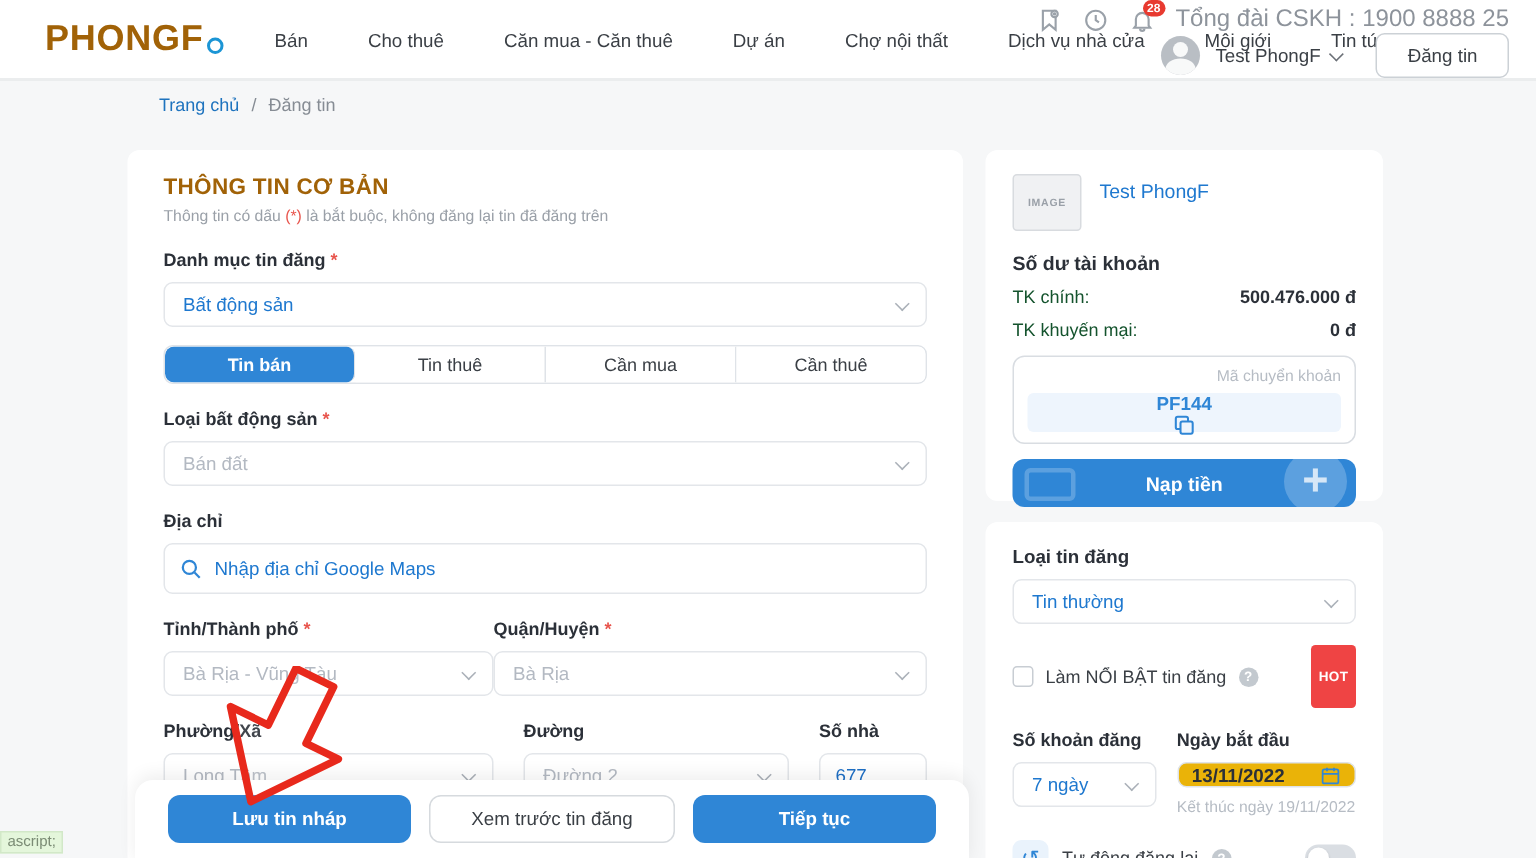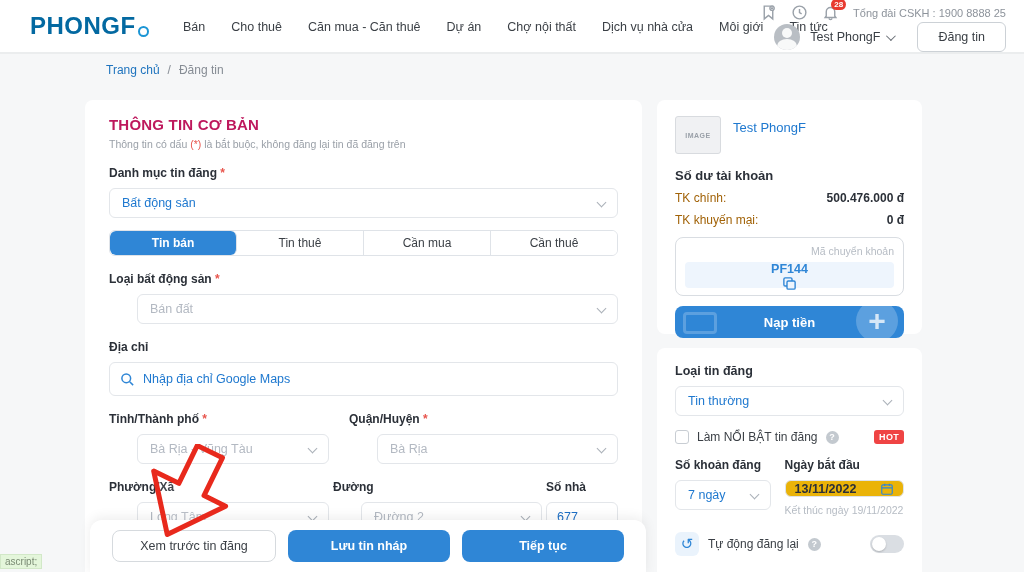--- a/index.html
+++ b/index.html
@@ -1,103 +1,103 @@
 <!DOCTYPE html>
 <html><head>
 <meta charset="utf-8">
 <style>
   * { margin:0; padding:0; box-sizing:border-box; }
   html,body { width:1024px; height:572px; overflow:hidden; }
   body { font-family:"Liberation Sans", sans-serif; background:#f6f7f8; position:relative; color:#33383f; }
 
   
   .header { position:absolute; top:0; left:0; width:1024px; height:54px; background:#fff; border-bottom:2px solid #ebedee; z-index:10; }
-  .logo { position:absolute; left:30px; top:12px; font-size:24px; font-weight:800; color:#0369a1; letter-spacing:.5px; cursor:pointer; }
+  .logo { position:absolute; left:30px; top:12px; font-size:24px; font-weight:800; color:#a16207; letter-spacing:.5px; cursor:pointer; }
   .logo .logo-f { position:relative; display:inline-block; }
   .logo .logo-f::after { content:""; position:absolute; left:2px; bottom:-3px; width:7px; height:7px; border:2px solid #1b95d5; border-radius:50%; background:#fff; }
-  .nav { position:absolute; left:183px; top:0; height:54px; display:flex; align-items:center; gap:26px; }
+  .nav { position:absolute; left:183px; top:0; height:54px; display:flex; align-items:center; gap:40px; }
   .nav span { font-size:12.5px; color:#3a3f45; cursor:pointer; white-space:nowrap; }
   .hdr-right-top { position:absolute; right:18px; top:4px; display:flex; align-items:center; gap:14px; }
   .hdr-icon { width:17px; height:17px; color:#9aa1a9; position:relative; cursor:pointer; }
   .hdr-icon svg { width:17px; height:17px; display:block; }
   .badge { position:absolute; top:-5px; right:-7px; background:#e83a30; color:#fff; font-size:8px; font-weight:bold; border-radius:7px; padding:1px 3px; min-width:13px; text-align:center; }
-  .hotline { font-size:11px; color:#8d939b; }
+  .hotline { font-size:16px; color:#8d939b; }
   .hdr-right-bot { position:absolute; right:18px; top:22px; display:flex; align-items:center; gap:10px; }
   .avatar { width:26px; height:26px; border-radius:50%; background:#b9bec4; overflow:hidden; position:relative; cursor:pointer; }
   .avatar::before { content:""; position:absolute; left:8px; top:4px; width:10px; height:10px; border-radius:50%; background:#fff; opacity:.9; }
   .avatar::after { content:""; position:absolute; left:3px; top:15px; width:20px; height:14px; border-radius:50%; background:#fff; opacity:.9; }
   .user-name { font-size:12.5px; color:#3a3f45; cursor:pointer; display:flex; align-items:center; gap:6px; }
   .caret { width:7px; height:7px; border-right:1.5px solid #6b7077; border-bottom:1.5px solid #6b7077; transform:rotate(45deg) translateY(-2px); display:inline-block; }
   .post-btn { border:1px solid #ccd1d6; background:#fff; border-radius:6px; padding:7px 20px; font-size:12.5px; color:#3a3f45; cursor:pointer; margin-left:14px; }
 
   
   .breadcrumb { position:absolute; left:106px; top:63px; font-size:12px; display:flex; gap:8px; }
   .breadcrumb .bc-home { color:#1e73be; cursor:pointer; }
   .breadcrumb .bc-sep, .breadcrumb .bc-cur { color:#868c94; }
 
   
   .card { background:#fff; border-radius:8px; position:absolute; }
   .main-card { left:85px; top:100px; width:557px; height:520px; padding:16px 24px; }
   .side-card1 { left:657px; top:100px; width:265px; height:234px; padding:16px 18px; }
   .side-card2 { left:657px; top:348px; width:265px; height:260px; padding:16px 18px; }
 
   
-  .form-title { color:#be185d; font-size:15px; font-weight:bold; letter-spacing:.2px; }
+  .form-title { color:#a16207; font-size:15px; font-weight:bold; letter-spacing:.2px; }
   .form-sub { font-size:10.5px; color:#9aa0a8; margin-top:5px; }
   .form-sub .star { color:#e8554d; }
   .f-label { font-size:12px; font-weight:bold; color:#2b3038; margin-top:16px; }
   .req { color:#e8554d; }
   .sel { margin-top:8px; height:30px; border:1px solid #e3e6ea; border-radius:6px; display:flex; align-items:center; padding:0 12px; font-size:12.5px; background:#fff; cursor:pointer; position:relative; }
   .sel .sel-caret { position:absolute; right:12px; top:10px; width:7px; height:7px; border-right:1.5px solid #aab0b8; border-bottom:1.5px solid #aab0b8; transform:rotate(45deg); }
   .sel.blue { color:#1e78cf; }
-  .sel.muted { color:#b3b9c2;margin-left:28px; }
+  .sel.muted { color:#b3b9c2; }
   .tabs { margin-top:12px; display:flex; border:1px solid #dfe3e8; border-radius:6px; overflow:hidden; height:26px; }
   .tab { flex:1; display:flex; align-items:center; justify-content:center; font-size:12px; color:#3a3f45; border-right:1px solid #dfe3e8; cursor:pointer; background:#fff; }
   .tab:last-child { border-right:none; }
   .tab.active { background:#2f86d6; color:#fff; font-weight:bold; border-radius:6px; }
   .search-box { margin-top:8px; height:30px; border:1px solid #e3e6ea; border-radius:6px; display:flex; align-items:center; padding:16px 10px; gap:8px; }
   .search-box input { border:none; outline:none; flex:1; font-size:12.5px; color:#1e78cf; font-family:"Liberation Sans",sans-serif; }
   .search-box input::placeholder { color:#1e78cf; opacity:1; }
-  .grid2 { display:grid; grid-template-columns:220px 1fr; column-gap:20px; }
-  .grid3 { display:grid; grid-template-columns:220px 1fr 72px; column-gap:4px; }
+  .grid2 { display:grid; grid-template-columns:220px 1fr; }
+  .grid3 { display:grid; grid-template-columns:220px 1fr 72px; column-gap:20px; }
   .txt-input { margin-top:8px; height:30px; border:1px solid #e3e6ea; border-radius:6px; padding:0 10px; font-size:12.5px; color:#1e6fc5; width:100%; outline:none; font-family:"Liberation Sans",sans-serif; }
 
   
   .footer-bar { position:absolute; left:90px; top:520px; width:556px; height:56px; background:#fff; border-radius:12px 12px 0 0; box-shadow:0 -3px 12px rgba(0,0,0,.07); display:flex; gap:12px; padding:10px 22px; z-index:5; }
   .btn { flex:1; height:32px; border-radius:8px; font-size:12.5px; font-weight:bold; cursor:pointer; border:none; font-family:"Liberation Sans",sans-serif; }
   .btn.primary { background:#2f86d6; color:#fff; }
   .btn.outline { background:#fff; border:1px solid #d6dade; color:#3a3f45; font-weight:normal; }
 
   
   .arrow-annot { position:absolute; left:122px; top:444px; width:130px; height:100px; z-index:6; pointer-events:none; }
 
   
   .acct-top { display:flex; align-items:flex-start; gap:12px; }
   .img-ph { width:46px; height:38px; background:#f0f1f3; border:1px solid #d8dbdf; border-radius:3px; display:flex; align-items:center; justify-content:center; font-size:7px; font-weight:bold; color:#9aa0a8; letter-spacing:.5px; }
   .acct-name { color:#1e78cf; font-size:13px; margin-top:4px; cursor:pointer; }
   .balance-title { font-size:13px; font-weight:bold; color:#2b3038; margin-top:14px; }
   .bal-row { display:flex; justify-content:space-between; margin-top:8px; font-size:12px; }
-  .bal-row .bl { color:#a16207; }
+  .bal-row .bl { color:#14532d; }
   .bal-row .bv { color:#2b3038; font-weight:bold; }
   .code-box { margin-top:10px; border:1px solid #d9dde2; border-radius:8px; padding:7px 9px; }
   .code-label { font-size:10.5px; color:#b6bcc4;text-align:right; }
   .code-row { margin-top:5px; background:#eef5fd; border-radius:4px; height:26px; display:flex; align-items:center; justify-content:space-between; padding:0 8px;flex-direction:column; }
   .code-val { color:#2f86d6; font-size:12.5px; font-weight:bold; }
   .copy-ic { cursor:pointer; display:flex; }
   .topup-btn { margin-top:10px; width:100%; height:32px; background:#2f86d6; border:none; border-radius:8px; color:#fff; font-size:13px; font-weight:bold; position:relative; overflow:hidden; cursor:pointer; font-family:"Liberation Sans",sans-serif; }
   .topup-card-deco { position:absolute; left:8px; top:6px; width:34px; height:22px; border:3px solid rgba(255,255,255,.22); border-radius:4px; }
   .topup-plus-deco { position:absolute; right:6px; top:-6px; width:42px; height:42px; border-radius:50%; background:rgba(255,255,255,.22); color:rgba(255,255,255,.75); font-size:30px; font-weight:bold; display:flex; align-items:center; justify-content:center; }
 
   
   .side-title { font-size:12.5px; font-weight:bold; color:#2b3038; }
   .chk-row { display:flex; align-items:center; gap:8px; margin-top:14px; }
   .chk { width:14px; height:14px; border:1px solid #c8cdd3; border-radius:3px; background:#fff; cursor:pointer; flex:none; }
   .chk-label { font-size:12px; color:#3a3f45; }
   .q-ic { width:13px; height:13px; border-radius:50%; background:#c3c9cf; color:#fff; font-size:9px; font-weight:bold; display:inline-flex; align-items:center; justify-content:center; flex:none; }
-  .hot-badge { margin-left:auto; background:#ef4444; color:#fff; font-size:9px; font-weight:bold; border-radius:3px; padding:2px 5px; letter-spacing:.3px; }
+  .hot-badge { margin-left:auto; background:#ef4444; color:#fff; font-size:9px; font-weight:bold; border-radius:3px; padding:16px 5px; letter-spacing:.3px; }
   .dates-grid { display:grid; grid-template-columns:1fr 1.25fr; column-gap:14px; margin-top:14px; }
   .dg-label { font-size:12px; font-weight:bold; color:#2b3038; }
   .date-box { margin-top:8px; height:17px; border:1px solid #dfe3e8; border-radius:6px; background:#eab308; display:flex; align-items:center; justify-content:space-between; padding:0 9px; cursor:pointer; }
   .date-val { font-size:12.5px; font-weight:bold; color:#2b3038; }
   .end-note { font-size:10.5px; color:#b6bcc4; margin-top:7px; }
   .auto-row { display:flex; align-items:center; gap:9px; margin-top:16px; }
   .refresh-chip { width:24px; height:24px; background:#eaf3fc; border-radius:6px; color:#2f86d6; font-size:15px; display:flex; align-items:center; justify-content:center; }
   .auto-label { font-size:12px; color:#3a3f45; }
   .toggle { margin-left:auto; width:34px; height:18px; background:#dadee3; border-radius:9px; position:relative; cursor:pointer; }
   .toggle::after { content:""; position:absolute; left:2px; top:2px; width:14px; height:14px; background:#fff; border-radius:50%; box-shadow:0 1px 2px rgba(0,0,0,.2); }
@@ -228,22 +228,22 @@
     <div>
       <div class="f-label">Số nhà</div>
       <input class="txt-input" value="677" style="">
     </div>
   </div>
 
   <div class="f-label">Dự án</div>
 </div>
 
 <div class="footer-bar">
+  <button class="btn primary">Lưu tin nháp</button>
   <button class="btn outline">Xem trước tin đăng</button>
-  <button class="btn primary">Lưu tin nháp</button>
   <button class="btn primary">Tiếp tục</button>
 </div>
 
 <svg class="arrow-annot" viewBox="0 0 100 100">
   <g transform="rotate(26 50 50)">
     <path d="M38 2 L66 2 L66 44 L90 44 L50 95 L10 44 L38 44 Z" fill="rgba(255,255,255,0.1)" stroke="#e8291c" stroke-width="5" stroke-linejoin="round"></path>
   </g>
 </svg>
 
 <div class="card side-card1">

